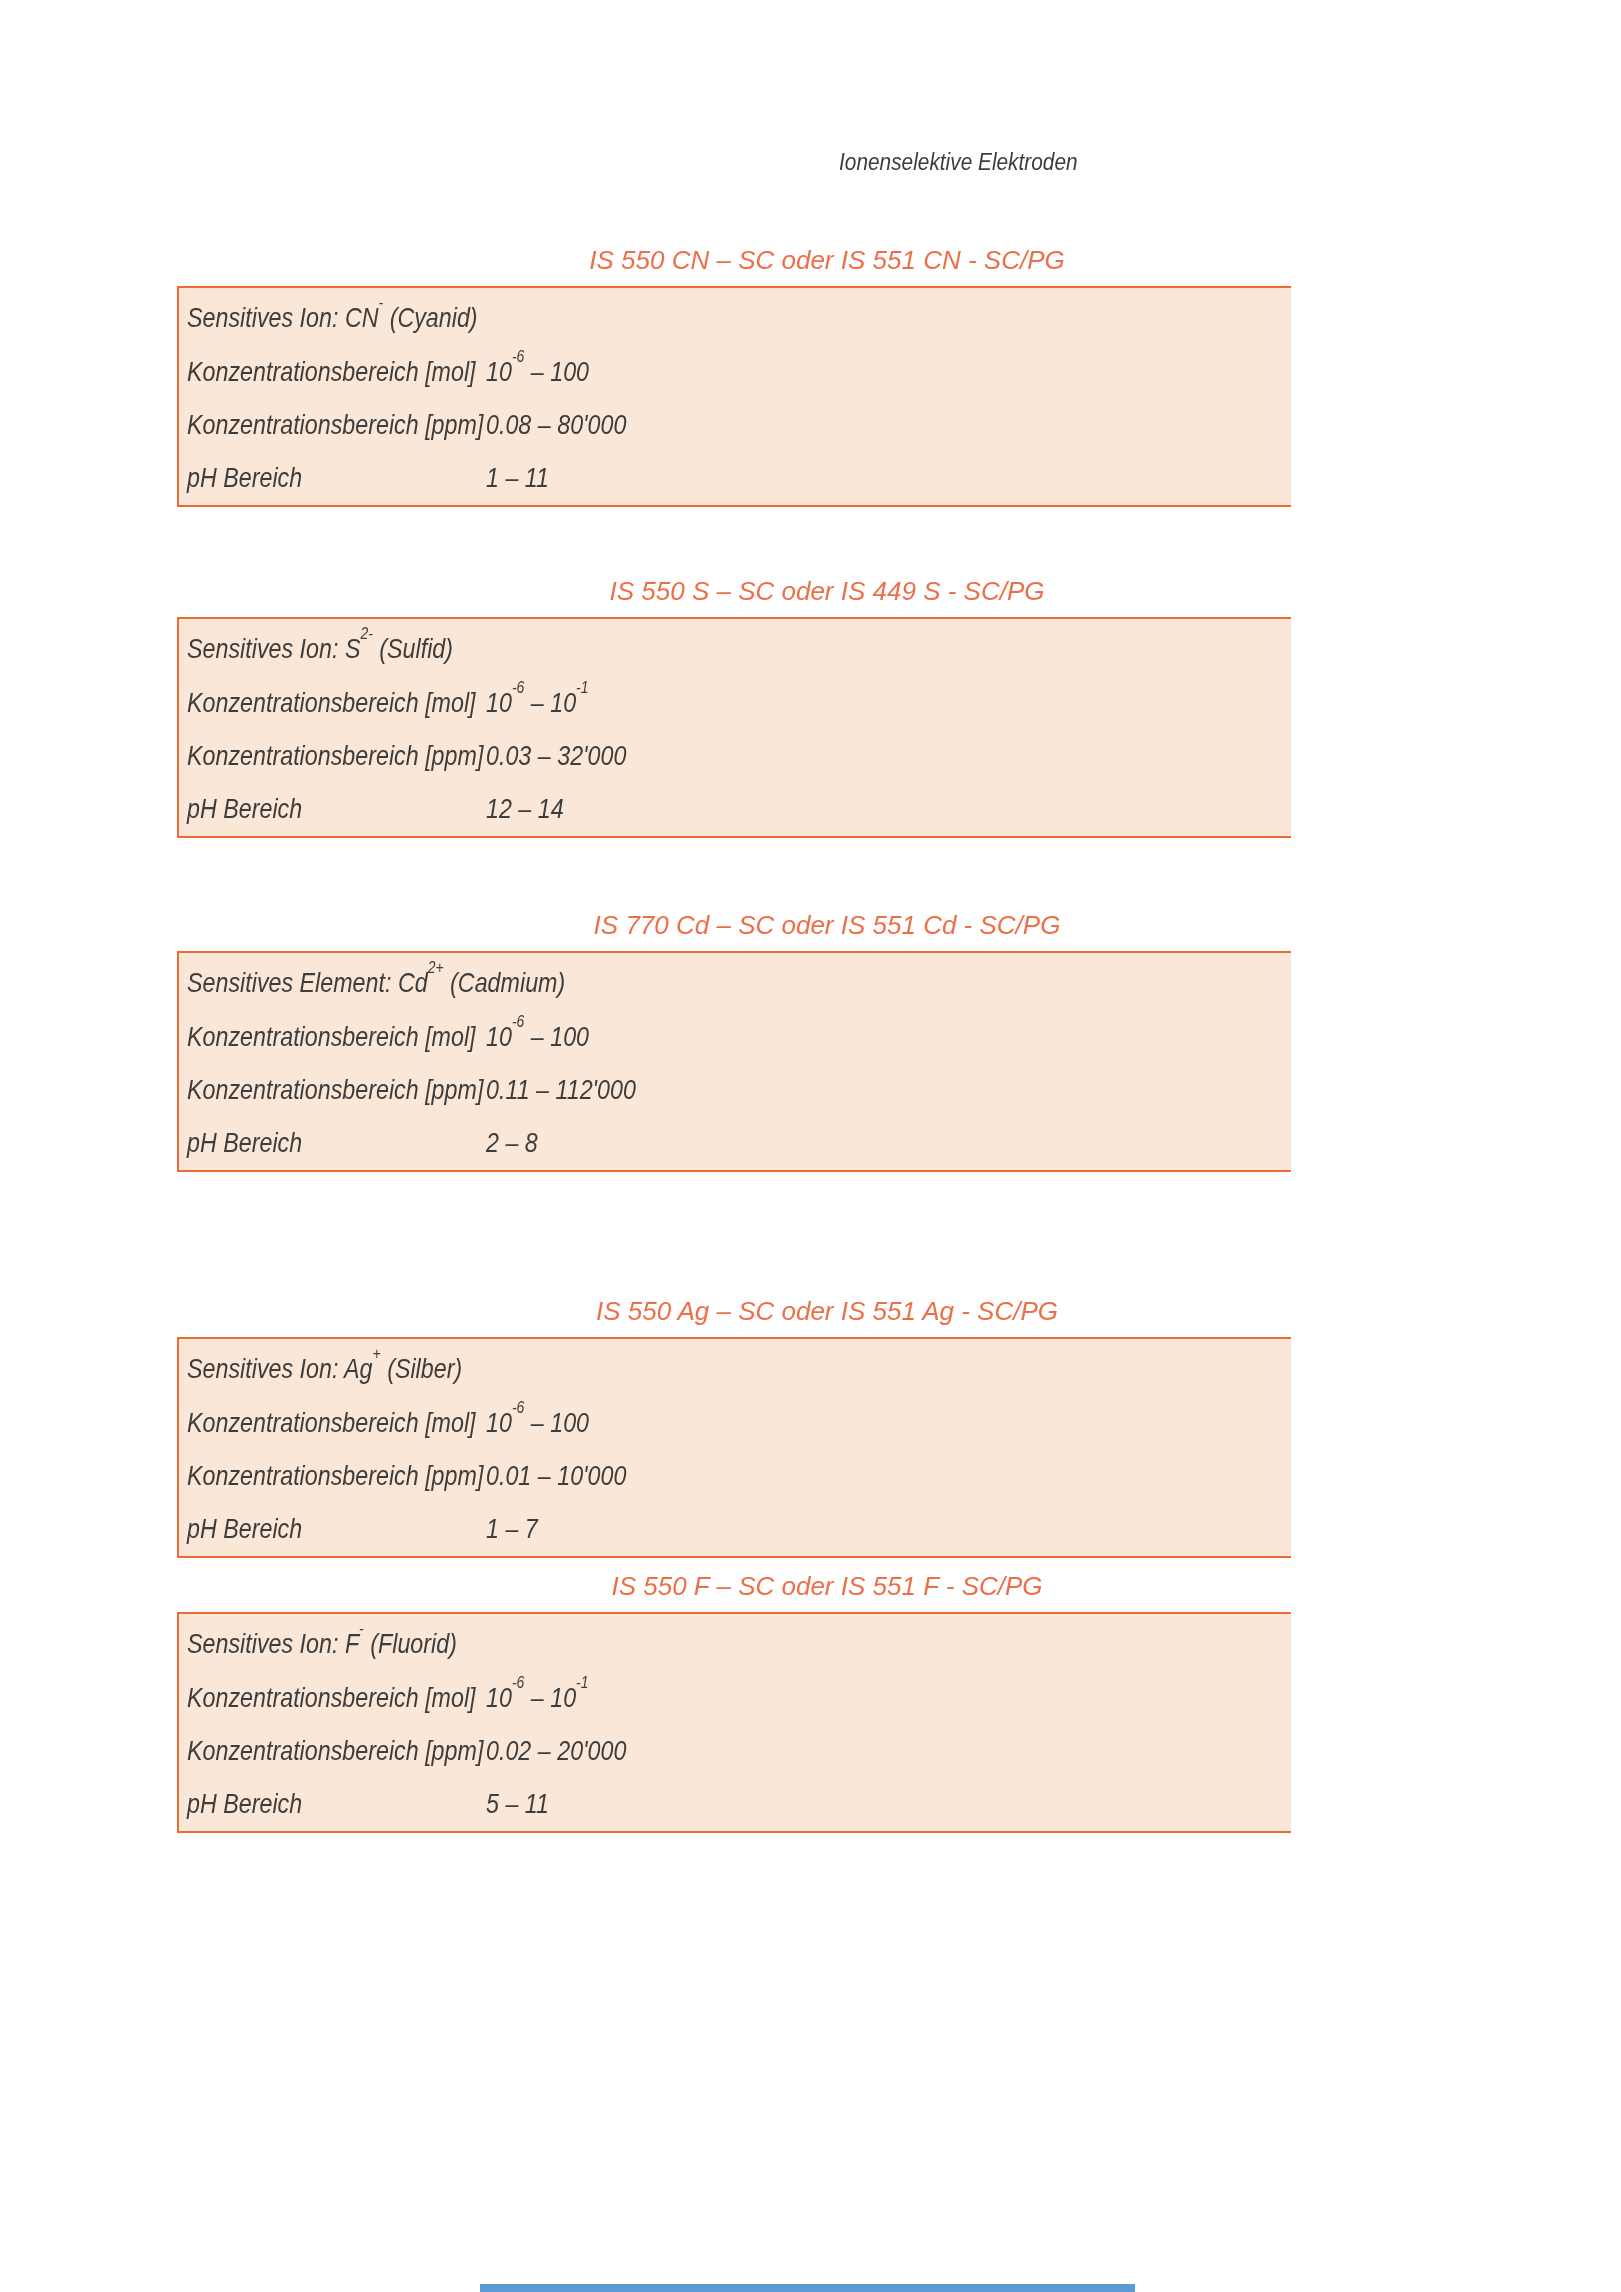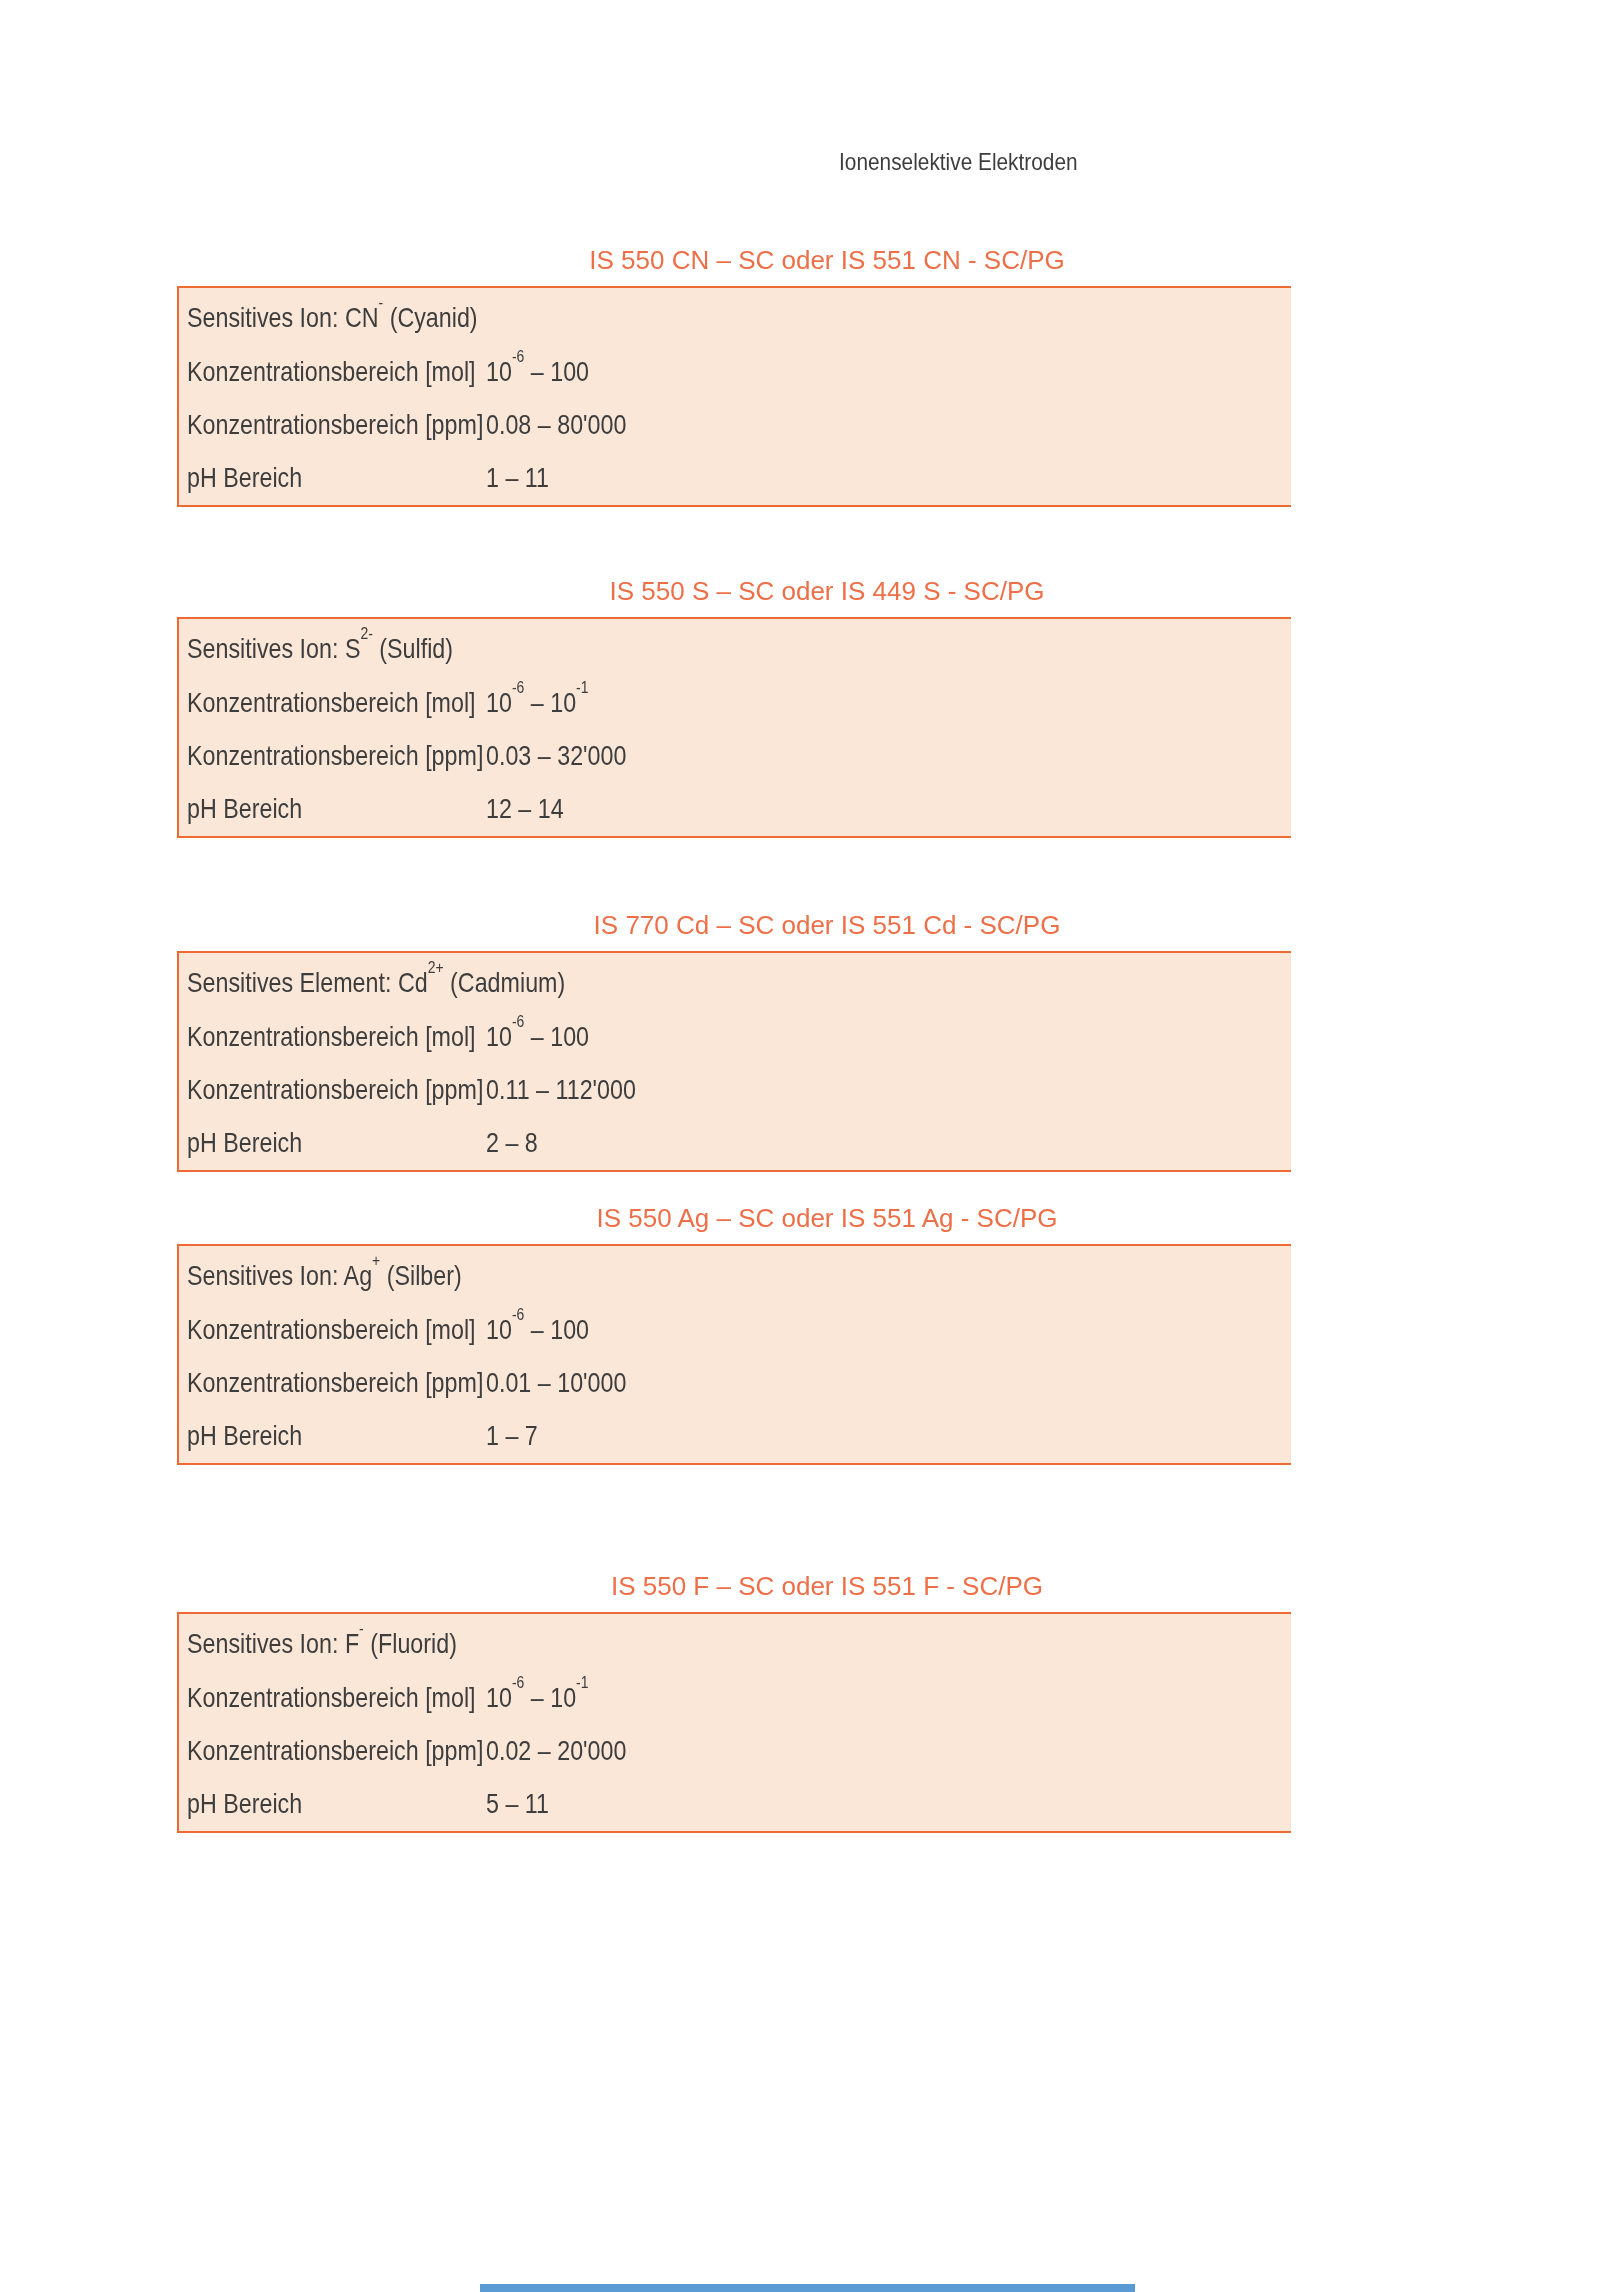--- a/index.html
+++ b/index.html
@@ -9,28 +9,29 @@
     --body-text:#3D3D3D;
     --bottom-bar-blue:#5B9BD5;
   }
   html,body{margin:0;padding:0;background:#ffffff;}
   .page{
     position:relative;
     width:1291px;height:2293px;
     background:#ffffff;overflow:hidden;
     font-family:"Liberation Sans",sans-serif;
     color:var(--body-text);
+    font-style:italic;
   }
   .doc-header{
     position:absolute;top:147px;right:213px;
     font-size:24.5px;line-height:29px;
   }
   .doc-header .txt{transform-origin:100% 50%;}
   .section{position:absolute;left:177px;width:1300px;}
-  .s1{top:241px}.s2{top:572px}.s3{top:906px}.s4{top:1199px}.s5{top:1567px}
+  .s1{top:241px}.s2{top:572px}.s3{top:906px}.s4{top:1292px}.s5{top:1567px}
   .section-title{
     text-align:center;
     font-size:26px;line-height:39px;
     color:var(--accent-title);
     margin:0 0 5.9px 0;
     white-space:nowrap;
   }
   .info-table{
     box-sizing:border-box;
     border:2.9px solid var(--table-border);

